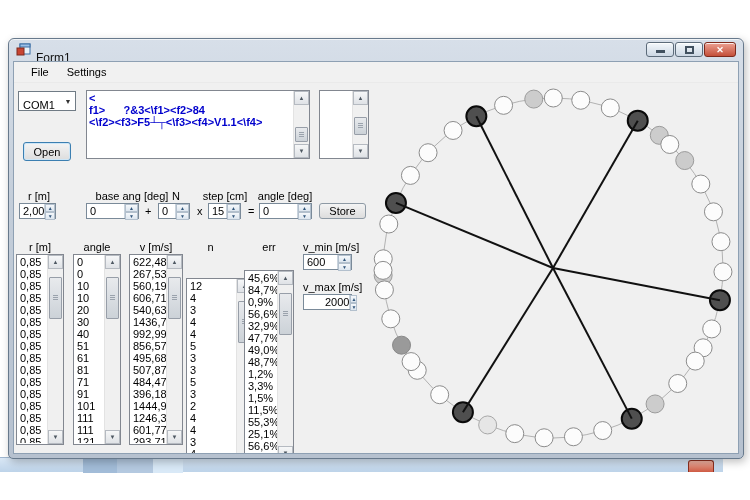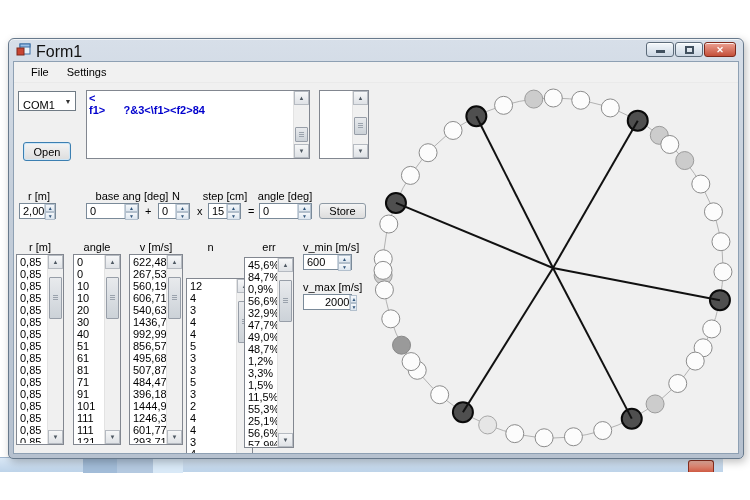--- a/index.html
+++ b/index.html
@@ -17,21 +17,21 @@
               border:1px solid #8d2f1f; border-bottom:none; border-radius:3px 3px 0 0;
               background:linear-gradient(#f0b3a3,#ce5a43); }
 
   
   .win { position:absolute; left:8px; top:38px; width:736px; height:421px; z-index:1;
          background:linear-gradient(#d7dfe9 0%, #c3cdd9 40%, #b6c1cf 100%);
          border:1px solid #67798c; border-radius:6px 6px 5px 5px;
          box-shadow:inset 0 1px 0 rgba(255,255,255,.65), 2px 3px 9px rgba(0,0,0,.25); }
   .titlebar { position:absolute; left:0; top:0; right:0; height:22px; }
   .title-icon { position:absolute; left:7px; top:4px; width:15px; height:14px; }
-  .title-text { position:absolute; left:27px; top:4px; font-size:16px; color:#111; }
+  .title-text { position:absolute; left:27px; top:12px; font-size:12px; color:#111; }
   .tbtns { position:absolute; right:7px; top:3px; display:flex; gap:1px; }
   .tbtn { width:28px; height:15px; border:1px solid #5c6b7a; border-radius:3px;
           background:linear-gradient(#f4f8fc,#ccd7e3); position:relative;
           display:flex; align-items:center; justify-content:center;
           font-size:8px; color:#33414f; box-shadow:inset 0 1px 0 rgba(255,255,255,.8); }
   .tbtn.close { width:32px; border-color:#7e2a1c;
           background:linear-gradient(#efa violet,#c) ; background:linear-gradient(#eda193,#c44f39);
           color:#fff; font-weight:bold; font-size:9px; }
   .min-glyph { position:absolute; bottom:3px; left:9px; width:9px; height:3px; background:#41505f; }
   .max-glyph { width:9px; height:8px; border:2px solid #41505f; background:transparent; }
@@ -82,21 +82,21 @@
   
   .listbox { position:absolute; background:#fff; border:1px solid #828790; }
   .rows { position:absolute; left:0; top:1px; right:16px; bottom:1px; overflow:hidden; }
   .row { font-size:11px; line-height:12px; padding-left:3px; color:#000; white-space:nowrap; }
   #counts-list { left:305px; top:28px; width:50px; height:69px; }
   #counts-list .row { line-height:11.5px; }
   #list-r     { left:2px;   top:192px; width:48px; height:191px; }
   #list-angle { left:59px;  top:192px; width:48px; height:191px; }
   #list-v     { left:115px; top:192px; width:54px; height:191px; }
   #list-n     { left:172px; top:192px; width:67px; height:191px;margin-top:24px; }
-  #list-err   { left:230px; top:195px; width:50px; height:191px; }
+  #list-err   { left:230px; top:208px; width:50px; height:191px; }
 
   
   .spin { position:absolute; height:16px; background:#fff; border:1px solid #7a8a99; display:flex; }
   .spin .sval { flex:1; font-size:11px; padding:1px 0 0 3px; }
   .spin .sarrs { width:14px; display:flex; flex-direction:column; border-left:1px solid #c9d3dd; }
   .spin .sa { flex:1; font-size:5px; line-height:6px; text-align:center; color:#33577c;
               background:linear-gradient(#f5f8fb,#dde6ef); border:1px solid #b3c0cd; }
   #spin-r     { left:5px;   top:141px; width:37px; }
   #spin-base  { left:72px;  top:141px; width:53px; }
   #spin-n     { left:144px; top:141px; width:32px; }
@@ -169,20 +169,21 @@
 
       <div class="combo">
         <span class="val">COM1</span>
         <span class="arr">▼</span>
       </div>
 
       <div class="terminal">
         <div class="term-text" id="term-text">
             <div class="tline">&lt;</div>
             <div class="tline">f1&gt;      ?&amp;3&lt;\f1&gt;&lt;f2&gt;84</div>
+            <div class="tline">&lt;\f2&gt;&lt;f3&gt;F5┴┬&lt;\f3&gt;&lt;f4&gt;V1.1&lt;\f4&gt;</div>
           </div>
         <div class="vsb">
           <div class="sbtn up">▲</div>
           <div class="thumb" style="top:36px; height:15px;"></div>
           <div class="sbtn dn">▼</div>
         </div>
       </div>
 
       <div class="listbox" id="counts-list">
         <div class="vsb">

